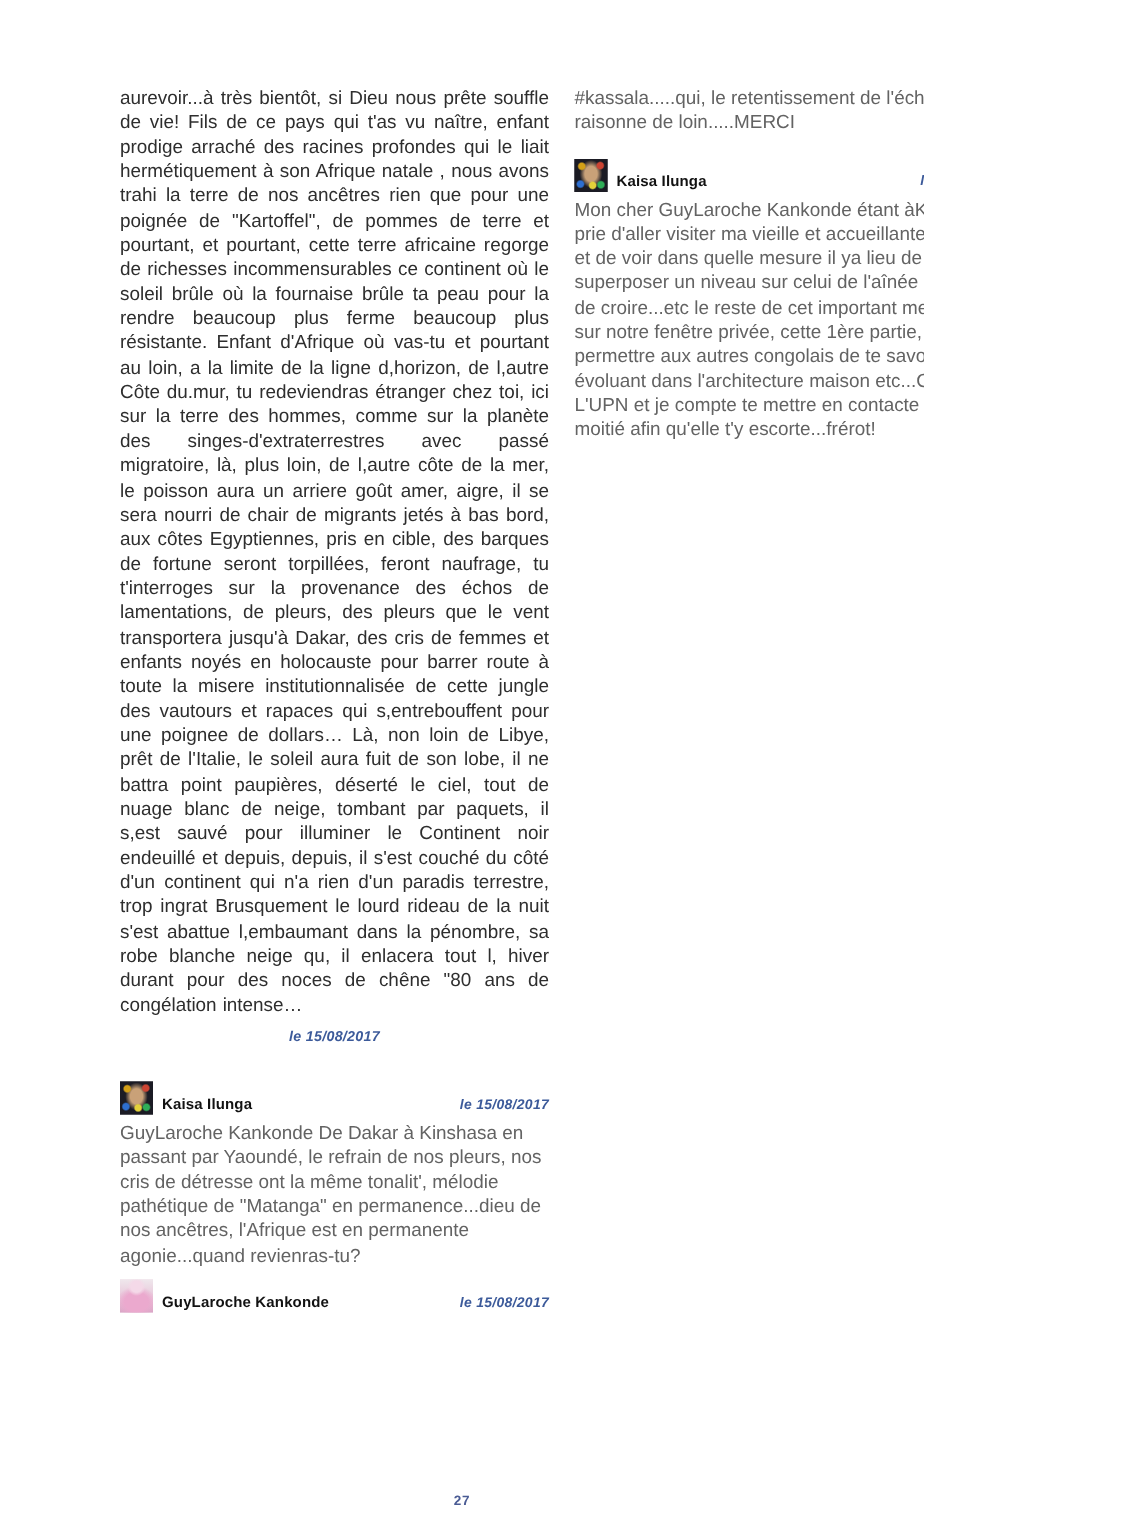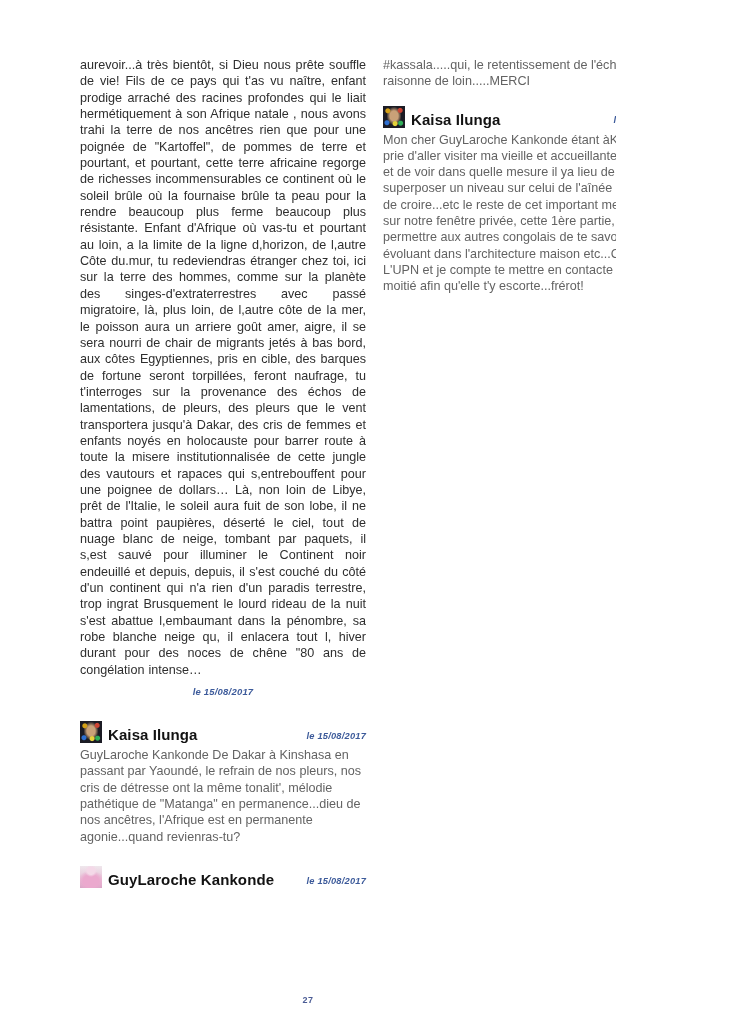--- a/index.html
+++ b/index.html
@@ -32,21 +32,21 @@
   .like-row{
     margin-top:13px;
     display:flex;align-items:center;gap:9px;
     height:22px;
   }
   .like-names{
     font-size:12.3px;font-weight:bold;color:#1c1c1c;
     letter-spacing:0.1px;
   }
   .comment{margin-top:24px;}
-  .comment.tight{margin-top:21px;}
+  .comment.tight{margin-top:8px;}
   .comment-header{
     display:flex;align-items:flex-end;gap:6px;
     height:23px;margin-bottom:3px;
   }
   .avatar{
     width:22px;height:22px;flex:0 0 22px;
     align-self:flex-start;
   }
   .avatar.kaisa{
     background:
@@ -59,21 +59,21 @@
     background-color:#1b1b24;
   }
   .avatar.guy{
     background:
       radial-gradient(circle at 50% 22%, #f4d9e8 0 18%, rgba(0,0,0,0) 30%),
       radial-gradient(ellipse 60% 48% at 50% 68%, #eba9ce 0 60%, rgba(0,0,0,0) 100%),
       linear-gradient(180deg,#efe7ec 0%, #e7c3d8 60%, #d9a5c6 100%);
     background-color:#ecd6e2;
   }
   .comment-author{
-    font-size:15px;font-weight:bold;color:#121212;
+    font-size:10px;font-weight:bold;color:#121212;
     letter-spacing:0.1px;line-height:1;
     padding-bottom:2px;
   }
   .comment-date{
     margin-left:auto;
     font-size:9.3px;font-weight:bold;font-style:italic;
     color:#3c5a9a;line-height:1;
     padding-bottom:3px;
     letter-spacing:0.2px;
   }

